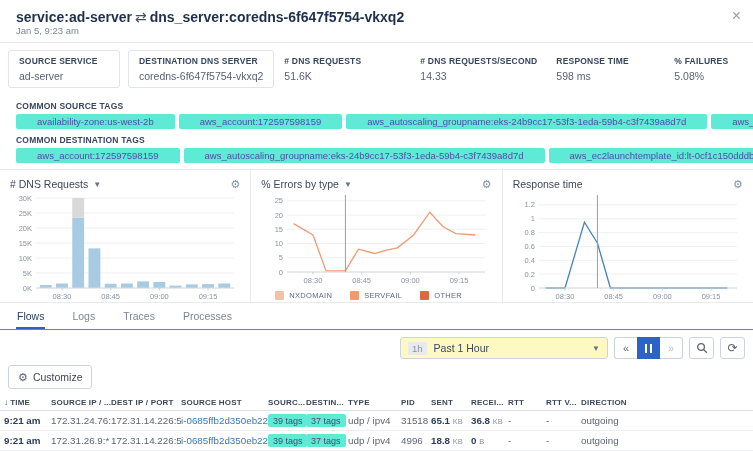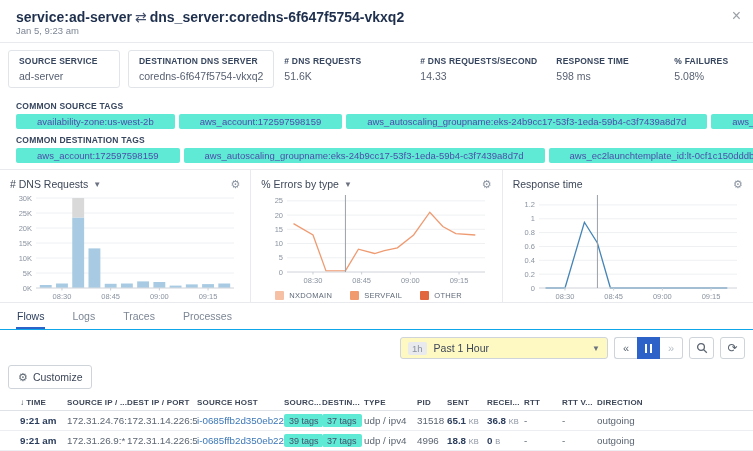--- a/index.html
+++ b/index.html
@@ -59,21 +59,21 @@
   .sqbtn { width:25px; height:22px; border:1px solid #cfd4da; border-radius:3px; background:#fff; display:flex; align-items:center; justify-content:center; cursor:pointer; color:#5b6571; font-size:12px; }
 
   
   .search-row { display:flex; align-items:center; padding:2px 8px 6px 8px; gap:8px; }
   .search-box { flex:1; height:24px; border:1px solid #cfd4da; border-radius:3px; display:flex; align-items:center; padding:0 8px; background:#fff; }
   .facet-chip { background:#e9ebee; color:#3f4a5a; font-size:9.5px; padding:2px 5px; border-radius:2px; margin:0 7px; white-space:nowrap; cursor:pointer; }
   .customize-btn { height:24px; border:1px solid #cfd4da; border-radius:3px; background:#fff; display:flex; align-items:center; gap:5px; padding:0 9px; font-size:10.5px; color:#3d4758; cursor:pointer; white-space:nowrap; }
   .customize-btn .gear { color:#5b6571; font-size:11px; }
 
   
-  .grid { display:grid; grid-template-columns:47px 60px 70px 87px 38px 42px 53px 30px 40px 37px 38px 35px 1fr; align-items:center; padding:0 0 0 20px; }
+  .grid { display:grid; grid-template-columns:47px 60px 70px 87px 38px 42px 53px 30px 40px 37px 38px 35px 1fr; align-items:center; padding:0 0 0 4px; }
   .thead { height:16px; border-bottom:1px solid #dfe3e8; }
   .thead > div { font-size:8px; font-weight:bold; color:#3d4758; letter-spacing:.2px; white-space:nowrap; overflow:hidden; }
   .thead .sort { font-weight:normal; margin-right:2px; color:#3d4758; }
   .trow { height:20px; border-bottom:1px solid #eceef1; cursor:pointer; }
   .trow > div { font-size:9.8px; color:#5b6571; white-space:nowrap; overflow:hidden; }
   .trow .time { font-weight:bold; color:#2c3e5d; }
   .trow .host { color:#3b77b8; }
   .trow .chip { background:#5eead4; color:#44506b; font-size:9px; padding:1.5px 5px; border-radius:2px; display:inline-block; }
   .trow .num b { color:#2c3e5d; font-weight:bold; }
   .trow .num .unit { font-size:7.5px; color:#8a93a0; }

